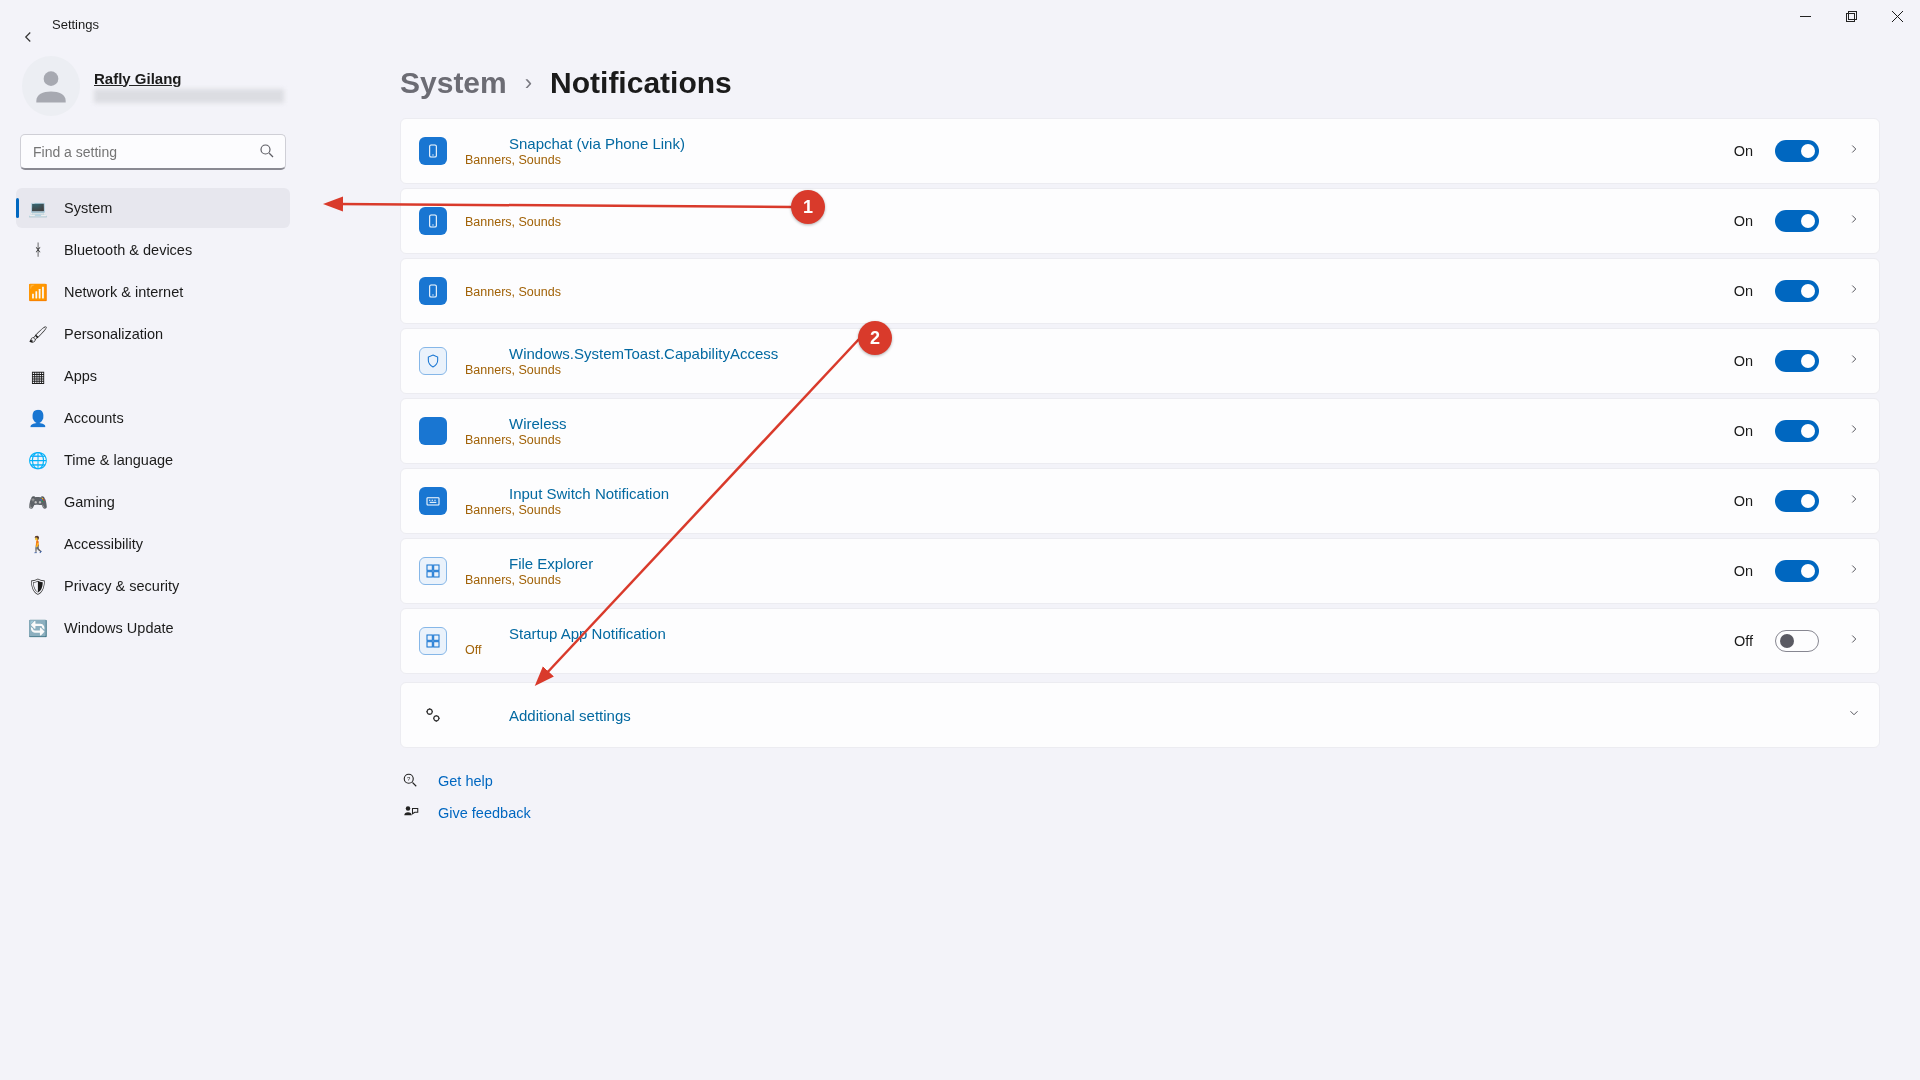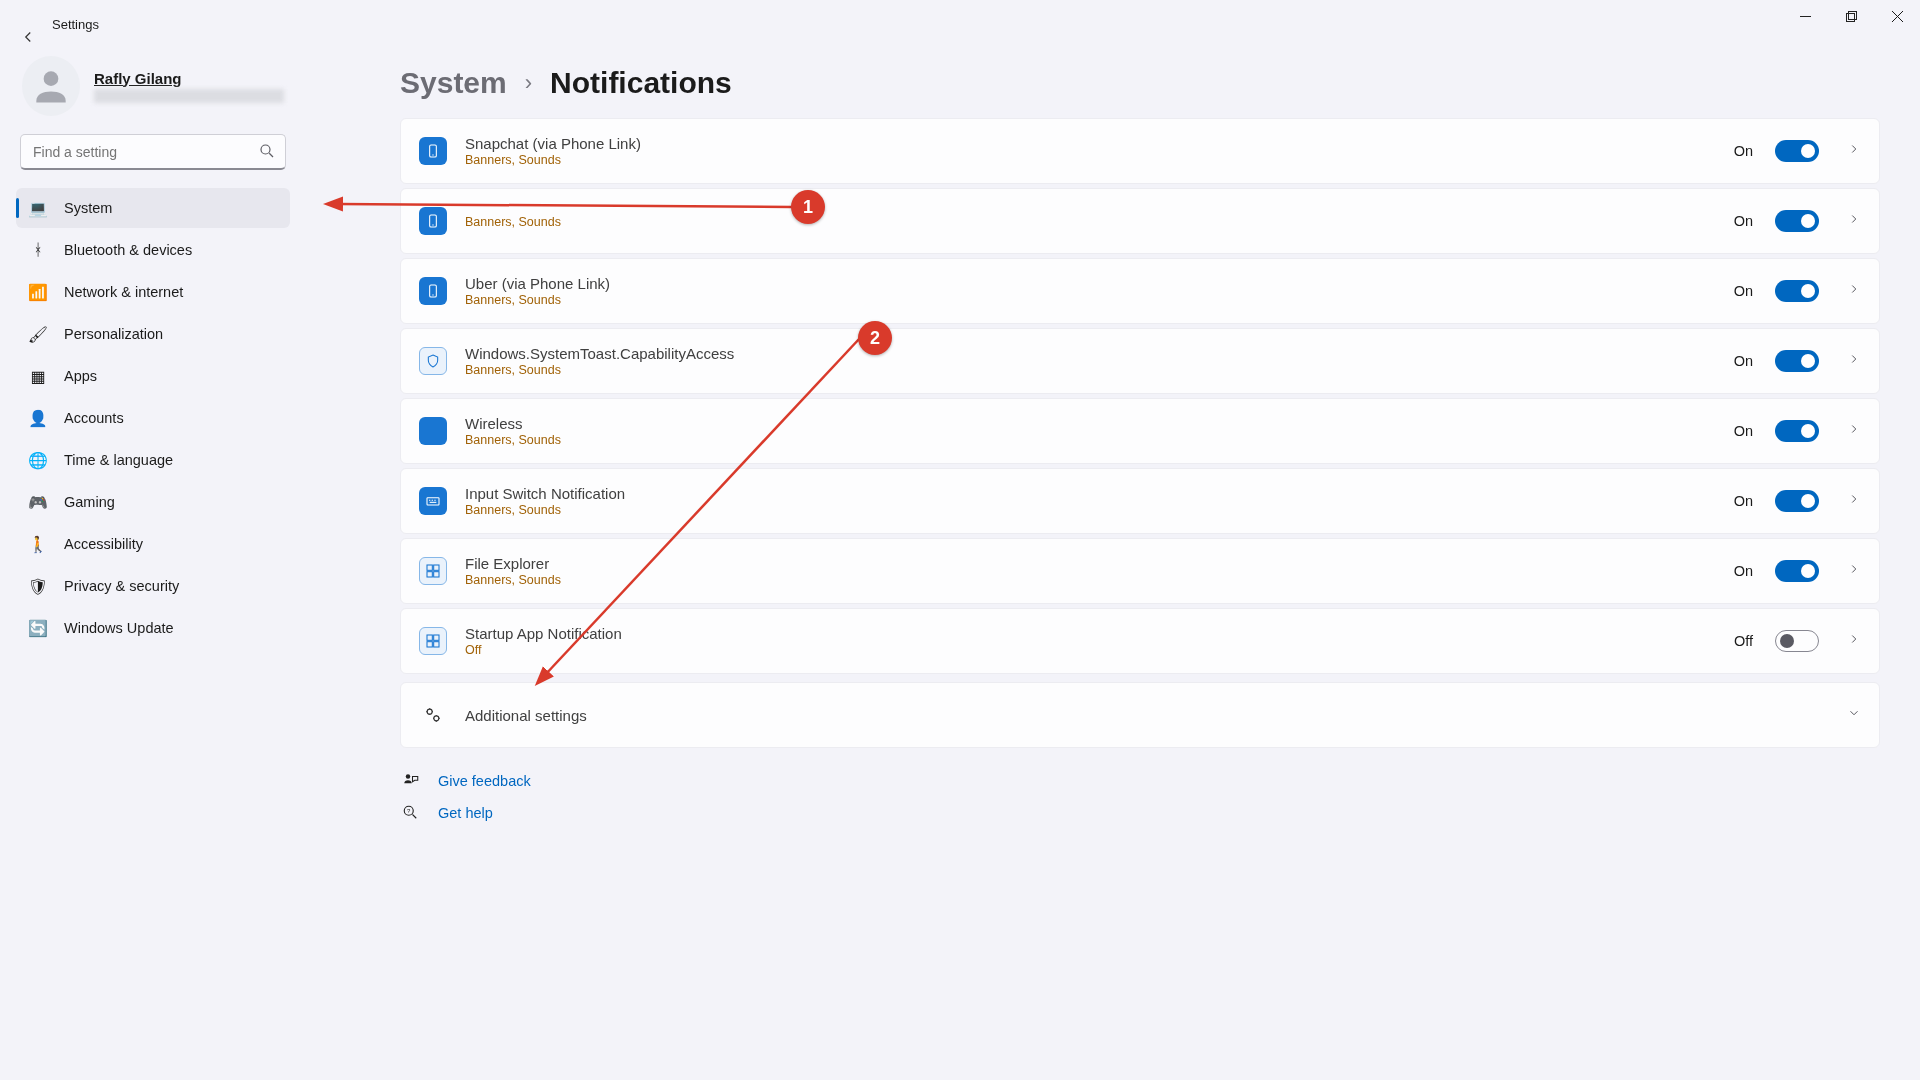--- a/index.html
+++ b/index.html
@@ -34,21 +34,21 @@
   .crumbs .parent { font-size:30px; font-weight:600; color:#6c6c74; }
   .crumbs .sep { font-size:22px; color:#7a7a82; }
   .crumbs .current { font-size:30px; font-weight:700; }
   
   .rows { display:flex; flex-direction:column; gap:4px; }
   .row { background:#fdfdfe; border:1px solid #ececf1; border-radius:6px; height:66px; display:flex; align-items:center; padding:0 18px; gap:18px; cursor:pointer; }
   .app-icon { width:28px; height:28px; border-radius:6px; background:#1976d2; display:flex; align-items:center; justify-content:center; color:#fff; font-size:14px; flex-shrink:0; }
   .app-icon.shield { background:#eaf2fb; border:1px solid #86b7e8; color:#1976d2; }
   .app-icon.grid { background:#eaf2fb; border:1px solid #86b7e8; }
   .row .labels { flex:1; display:flex; flex-direction:column; }
-  .row .labels .name { font-size:15px; color:#404040; }
+  .row .labels .name { font-size:15px; color:#0369a1;margin-left:44px; }
   .row .labels .sub { font-size:12.5px; color:#a16207; margin-top:1px; }
   .row .state { font-size:14.5px; margin-right:4px; }
   .toggle { width:44px; height:22px; border-radius:11px; position:relative; transition:.15s; }
   .toggle.on { background:#0067c0; }
   .toggle.off { background:#fdfdfe; border:1px solid #878791; }
   .toggle .knob { position:absolute; width:14px; height:14px; border-radius:50%; top:4px; transition:.15s; }
   .toggle.on .knob { right:4px; background:#fff; }
   .toggle.off .knob { left:4px; background:#5a5a62; top:3px; }
   .chev { margin-left:10px; color:#4a4a52; }
   
@@ -218,21 +218,20 @@
             </svg></span>
         </div>
         <div class="row">
           <span class="app-icon">
             <svg width="16" height="16" viewBox="0 0 24 24" fill="none" stroke="#fff" stroke-width="1.6">
               <rect x="7" y="3" width="10" height="18" rx="2"></rect>
               <line x1="11" y1="18" x2="13" y2="18"></line>
             </svg>
           </span>
           <div class="labels">
-            <span class="name">Uber (via Phone Link)</span>
             <span class="sub">Banners, Sounds</span>
           </div>
           <span class="state">On</span>
           <div class="toggle on">
             <div class="knob"></div>
           </div>
           <span class="chev"><svg width="14" height="14" viewBox="0 0 24 24" fill="none" stroke="currentColor" stroke-width="1.6">
               <path d="M9 6l6 6-6 6"></path>
             </svg></span>
         </div>
@@ -348,37 +347,37 @@
       <span class="chev down">
         <svg width="14" height="14" viewBox="0 0 24 24" fill="none" stroke="currentColor" stroke-width="1.6">
             <path d="M6 9l6 6 6-6"></path>
           </svg>
       </span>
     </div>
 
     <div class="help">
       <div class="help-item">
         <span class="help-ic">
+          <svg width="18" height="18" viewBox="0 0 24 24" fill="none" stroke="#222" stroke-width="1.5">
+              <circle cx="9" cy="9" r="6"></circle>
+              <path d="M14 14l5 5"></path>
+              <text x="6.5" y="12" font-size="8" fill="#222" stroke="none">?</text>
+            </svg>
+        </span>
+        <a>Get help</a>
+      </div>
+      <div class="help-item">
+        <span class="help-ic">
           <svg width="18" height="18" viewBox="0 0 24 24" fill="#222">
               <circle cx="8" cy="6" r="3"></circle>
               <path d="M3 15c0-2.5 2.2-4 5-4s5 1.5 5 4H3z"></path>
               <path d="M14 6h7v5h-4l-3 2V6z" fill="none" stroke="#222" stroke-width="1.4"></path>
             </svg>
         </span>
         <a>Give feedback</a>
-      </div>
-      <div class="help-item">
-        <span class="help-ic">
-          <svg width="18" height="18" viewBox="0 0 24 24" fill="none" stroke="#222" stroke-width="1.5">
-              <circle cx="9" cy="9" r="6"></circle>
-              <path d="M14 14l5 5"></path>
-              <text x="6.5" y="12" font-size="8" fill="#222" stroke="none">?</text>
-            </svg>
-        </span>
-        <a>Get help</a>
       </div>
     </div>
 
     <div class="scroll-stub"></div>
   </div>
 </div>
 
 <div class="annot" style="left:0; top:0; width:100%; height:100%;">
 
   <svg class="arrow-line" style="left:0; top:0;" width="1920" height="1080">

